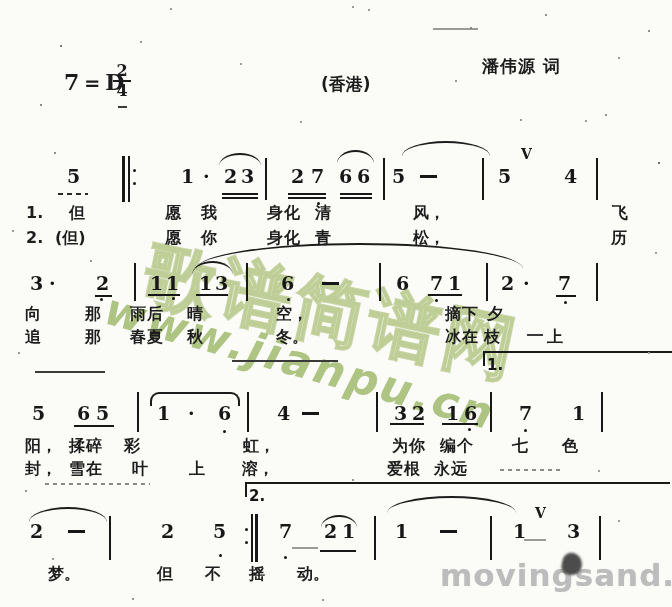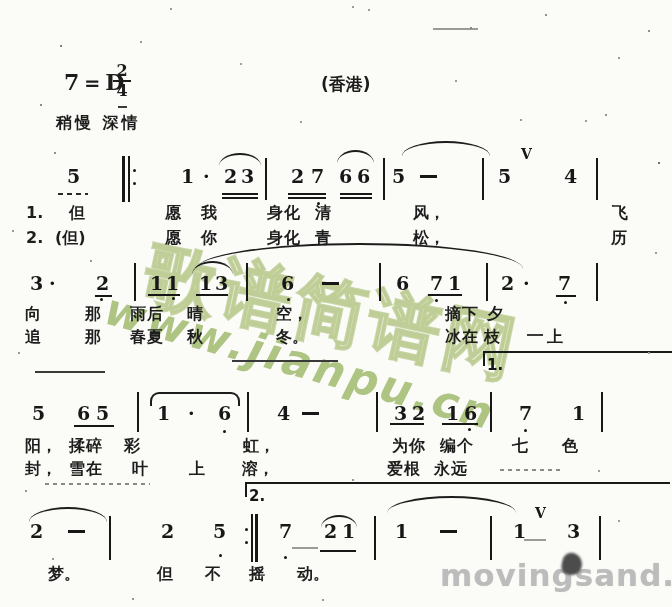--- a/index.html
+++ b/index.html
@@ -66,22 +66,22 @@
   <div class="wm-big">歌谱简谱网</div>
   <div class="wm-url">www.jianpu.cn</div>
   <div class="wm-foot">movingsand.net</div>
 
 
   <div class="keysig">7＝D</div>
   <div class="frac">
     <span class="num">2</span>
     <span class="den">4</span>
   </div>
-  <div class="tempo">稍慢 深情</div>
   <div class="region">(香港)</div>
+  <div class="credit1">潘伟源 词</div>
 
   <div id="score">
       <div class="note" style="left: 67px; top: 165px;">5</div>
       <div class="note" style="left: 181px; top: 165px;">1</div>
       <div class="note" style="left: 203px; top: 165px;">·</div>
       <div class="note" style="left: 224px; top: 165px;">2</div>
       <div class="note" style="left: 241px; top: 165px;">3</div>
       <div class="note" style="left: 291px; top: 165px;">2</div>
       <div class="note" style="left: 311px; top: 165px;">7</div>
       <div class="note" style="left: 339px; top: 165px;">6</div>

